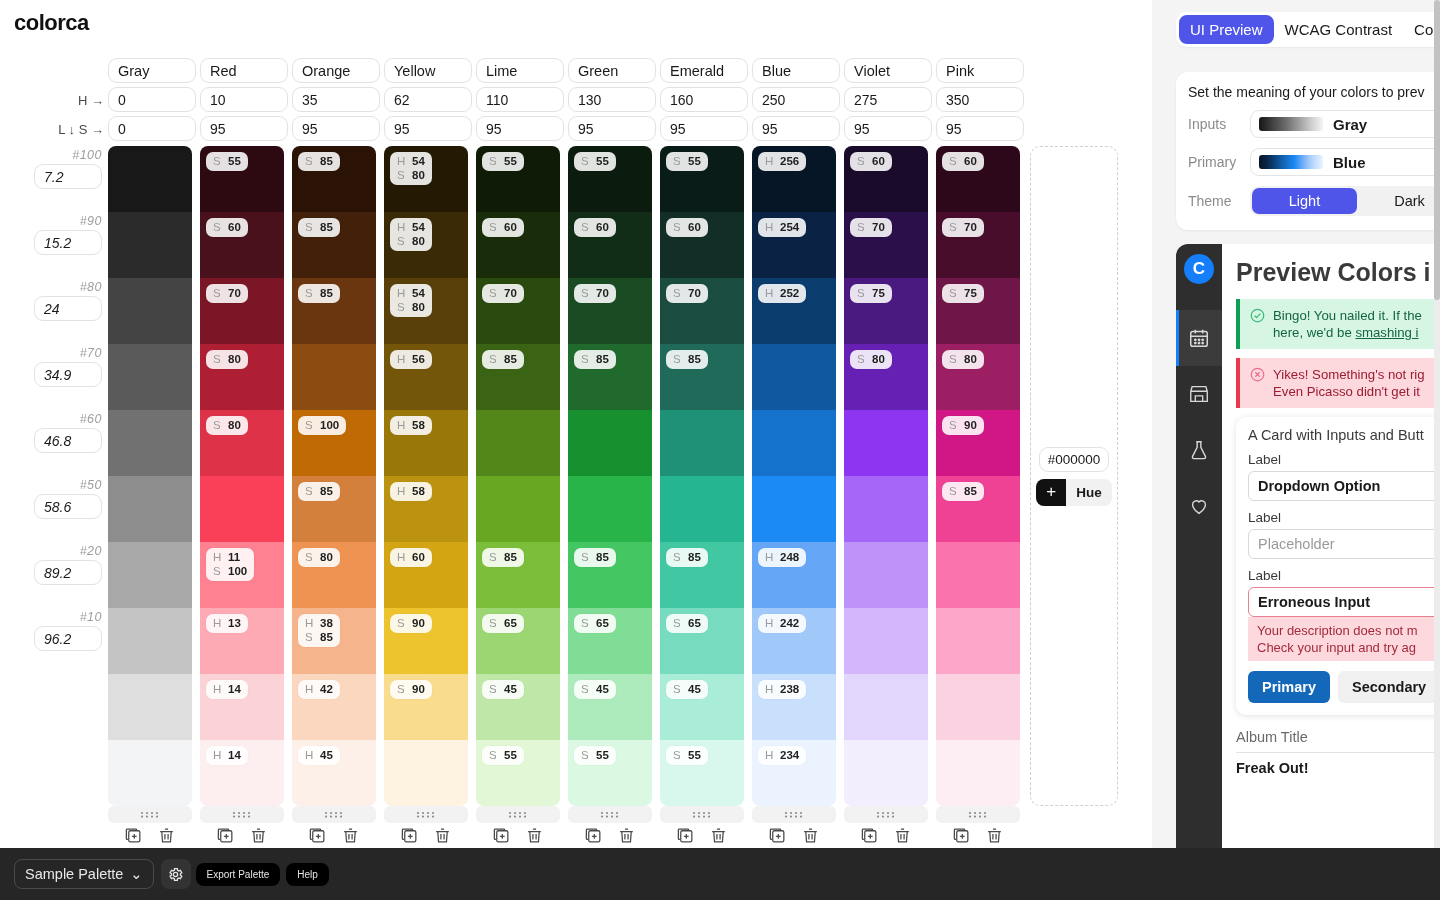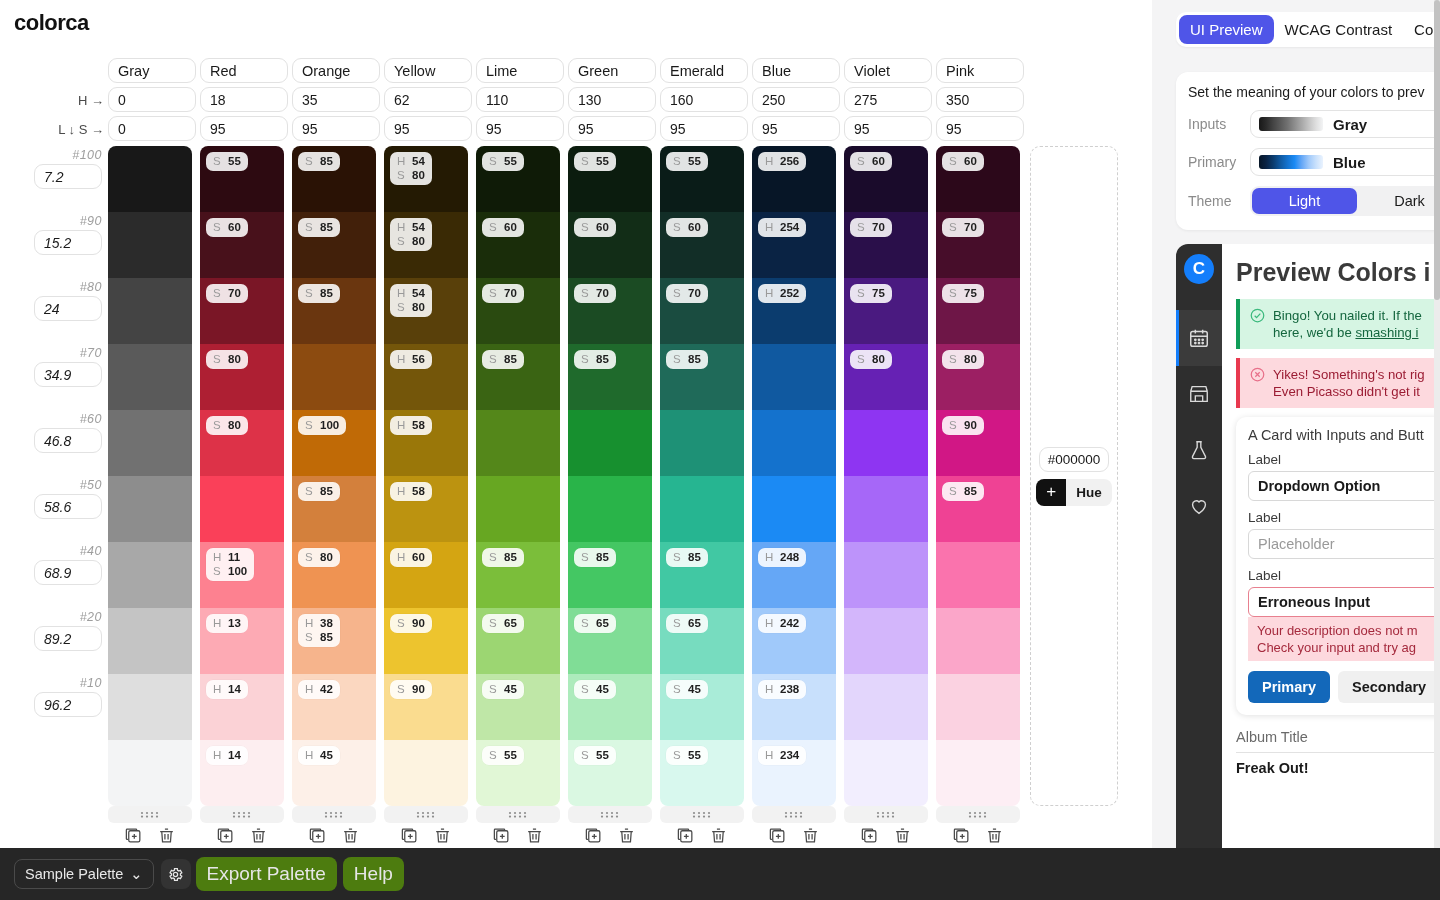--- a/index.html
+++ b/index.html
@@ -143,21 +143,21 @@
   .pbtn.primary { background:#1368ba; color:#fff; }
   .pbtn.secondary { background:#f0f0f0; color:#1a1a1a; }
 
   #album { margin-top: 14px; }
   #album-title { font-size: 14.5px; color:#6a6a6a; padding-bottom: 7px; border-bottom: 1px solid #e2e2e2; }
   #album-row { font-size: 14.5px; color:#1a1a1a; font-weight: 600; padding-top: 7px; }
 
   
   #footer { position: absolute; left: 0; top: 848px; width: 1440px; height: 52px;
             background: #262626; display: flex; align-items: center; padding: 0 14px; }
-  .fbtn { font-size: 19px; color:#e6e6e6; padding: 6px 11px; border-radius: 8px; background:#4d7c0f; }
+  .fbtn { font-size: 10px; color:#e6e6e6; padding: 6px 11px; border-radius: 8px; background:#000000; }
   #palette-select { display:flex; align-items:center; gap: 7px; border:1px solid #4a4a4a;
                     background: transparent; border-radius: 8px; padding: 6px 10px;
                     font-size: 14.5px; color:#e8e8e8; }
   #gear { width: 30px; height: 30px; border-radius: 8px; background:#333;
           display:flex; align-items:center; justify-content:center; margin: 0 5px 0 7px; }
   #footer-right { margin-left: auto; display:flex; align-items:center; gap: 11px;
                   font-size: 14px; color:#a6a6a6; padding-right: 32px; }
   #footer-right a { color:#c9c9c9; text-decoration: underline; }
 
   #vscroll { position: absolute; right: 0; top: 0; width: 6px; height: 848px; background: #ececec; }
@@ -192,24 +192,20 @@
         <div class="ltag">#70</div>
         <div class="field lfld">34.9</div>
       </div>
       <div class="lrow">
         <div class="ltag">#60</div>
         <div class="field lfld">46.8</div>
       </div>
       <div class="lrow">
         <div class="ltag">#50</div>
         <div class="field lfld">58.6</div>
-      </div>
-      <div class="lrow">
-        <div class="ltag">#40</div>
-        <div class="field lfld">68.9</div>
       </div>
       <div class="lrow">
         <div class="ltag">#20</div>
         <div class="field lfld">89.2</div>
       </div>
       <div class="lrow">
         <div class="ltag">#10</div>
         <div class="field lfld">96.2</div>
       </div>
     </div>
@@ -257,21 +253,21 @@
             <span>
               <svg width="19" height="19" viewBox="0 0 24 24" fill="none" stroke="#4a4a4a" stroke-width="1.6">
                 <path d="M4 7h16M10 4h4M6 7l1 13h10l1-13M10 10v7M14 10v7"></path>
               </svg>
             </span>
           </div>
         </div>
       </div>
       <div class="col" style="left: 92px;">
         <div class="field name col-head">Red</div>
-        <div class="field col-h">18</div>
+        <div class="field col-h">10</div>
         <div class="field col-s">95</div>
         <div class="swatches">
           <div class="sw first" style="background:#2d0a11">
             <div class="badge">
               <div class="ln">
                 <span class="k">S</span>
                 <span class="v">55</span>
               </div>
             </div>
           </div>

